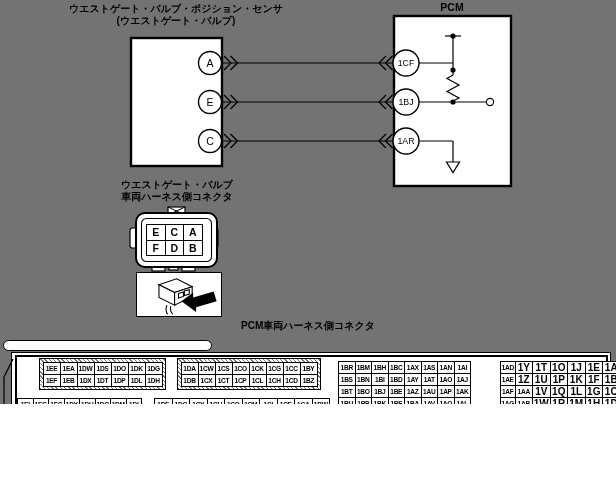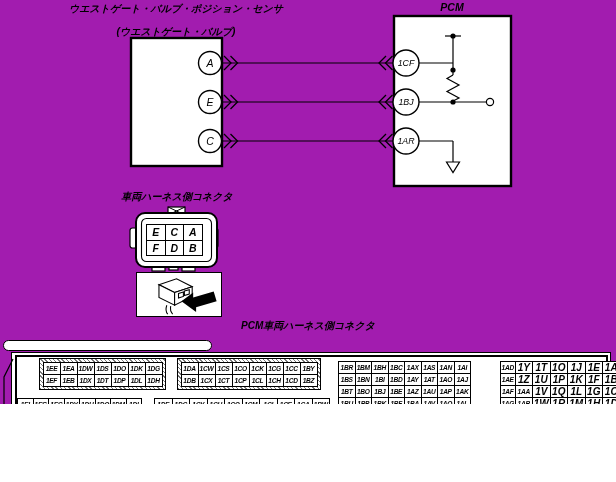--- a/index.html
+++ b/index.html
@@ -1,17 +1,17 @@
 <!DOCTYPE html>
 <html><head>
 <meta charset="utf-8">
 <style>
   html,body{margin:0;padding:0;background:#fff;}
-  .page{position:relative;width:616px;height:404px;background:#a21caf;overflow:hidden;
-        font-family:"Liberation Sans","DejaVu Sans",sans-serif;color:#000;font-style:italic;}
+  .page{position:relative;width:616px;height:404px;background:#737373;overflow:hidden;
+        font-family:"Liberation Sans","DejaVu Sans",sans-serif;color:#000;}
   .abs{position:absolute;}
   .jp{font-weight:600;font-size:10px;line-height:12px;text-align:center;white-space:nowrap;}
   
   .trow{display:flex;background:#fff;}
   .trow + .trow{margin-top:-1px;}
   .tcell{box-sizing:border-box;border:1px solid #000;height:13px;background:#fff;
          display:flex;align-items:center;justify-content:center;
          font-size:6.6px;letter-spacing:-0.3px;font-weight:600;}
   .tcell + .tcell{margin-left:-1px;}
   .tcell.big{font-size:10px;letter-spacing:0;}
@@ -35,21 +35,21 @@
   .body-inner{position:absolute;left:15px;top:355px;width:593px;height:77px;
        border:2px solid #000;box-sizing:border-box;background:#fff;}
   .icon-box{position:absolute;border:1.5px solid #000;background:#fff;box-sizing:border-box;}
 </style>
 </head>
 <body>
 
 <div class="page">
 
   <div class="abs jp" style="left:40px;top:3px;width:272px;">ウエストゲート・バルブ・ポジション・センサ</div>
-  <div class="abs jp" style="left:40px;top:26px;width:272px;">(ウエストゲート・バルブ)</div>
+  <div class="abs jp" style="left:40px;top:15px;width:272px;">(ウエストゲート・バルブ)</div>
 
   <svg class="abs" style="left:0;top:0;" width="616" height="200" viewBox="0 0 616 200">
     <text x="452" y="11" font-size="10.5" font-weight="600" text-anchor="middle">PCM</text>
     <rect x="131" y="38" width="91" height="128" fill="#fff" stroke="#000" stroke-width="2.4"></rect>
     <rect x="394" y="16" width="117" height="170" fill="#fff" stroke="#000" stroke-width="2.4"></rect>
 
     <g stroke="#000" stroke-width="1.2">
       <line x1="222" y1="63" x2="394" y2="63"></line>
       <line x1="222" y1="102" x2="394" y2="102"></line>
       <line x1="222" y1="141" x2="394" y2="141"></line>
@@ -93,20 +93,21 @@
     <g>
       <circle cx="406" cy="63" r="13" fill="#fff" stroke="#000" stroke-width="1.4"></circle>
       <circle cx="406" cy="102" r="13" fill="#fff" stroke="#000" stroke-width="1.4"></circle>
       <circle cx="406" cy="141" r="13" fill="#fff" stroke="#000" stroke-width="1.4"></circle>
       <text x="406" y="66" font-size="8.8" text-anchor="middle">1CF</text>
       <text x="406" y="105" font-size="8.8" text-anchor="middle">1BJ</text>
       <text x="406" y="144" font-size="8.8" text-anchor="middle">1AR</text>
     </g>
   </svg>
 
+  <div class="abs jp" style="left:97px;top:179px;width:160px;">ウエストゲート・バルブ</div>
   <div class="abs jp" style="left:97px;top:191px;width:160px;">車両ハーネス側コネクタ</div>
 
   <svg class="abs" style="left:121px;top:200px;" width="110" height="78" viewBox="0 0 110 78">
     <g stroke="#000" fill="#fff">
       <rect x="9" y="28" width="7" height="20" rx="2.5" stroke-width="1.2"></rect>
       <rect x="90" y="28" width="7" height="20" rx="2.5" stroke-width="1.2"></rect>
       <rect x="31" y="65" width="13" height="6" stroke-width="1.2"></rect>
       <rect x="48" y="65" width="9" height="5" stroke-width="1.2"></rect>
       <rect x="61" y="65" width="13" height="6" stroke-width="1.2"></rect>
       <rect x="47" y="7" width="17" height="8" stroke-width="1.2"></rect>

